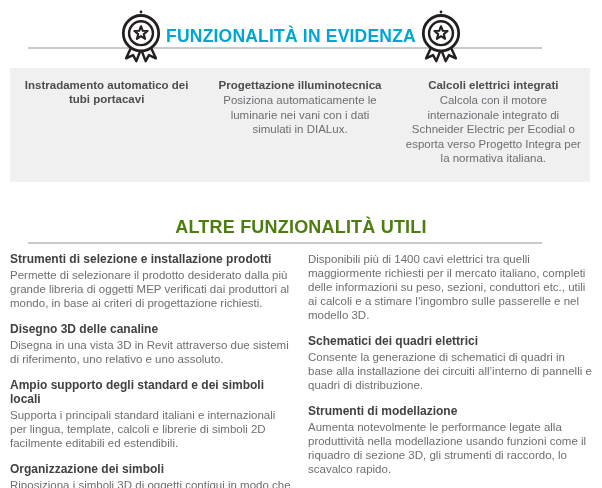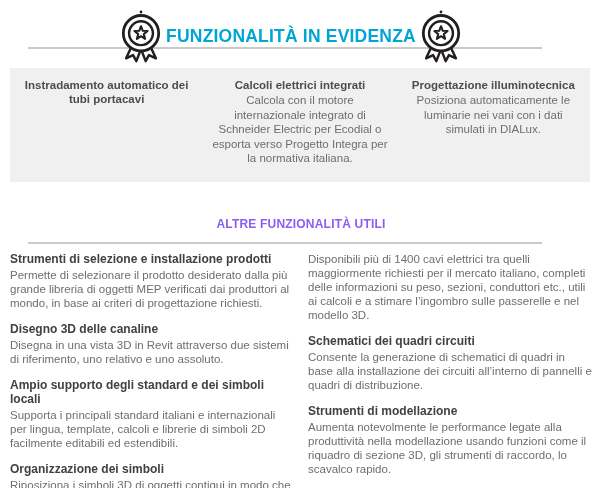--- a/index.html
+++ b/index.html
@@ -46,22 +46,22 @@
     color: #4d4d4f; margin-bottom: 1px;
   }
   .box-body {
     font-size: 11.5px; line-height: 14.5px; color: #6d6e71;
   }
 
   
   .h2 {
     position: absolute; top: 217px; left: 0; width: 602px;
     text-align: center; margin: 0;
-    font-size: 12px; font-weight: bold; letter-spacing: 0.2px;
-    color: #8b5cf6;
+    font-size: 18px; font-weight: bold; letter-spacing: 0.2px;
+    color: #4d7c0f;
   }
 
   
   .columns {
     position: absolute; top: 252px; left: 10px; width: 582px;
     display: flex; gap: 14px;
   }
   .col { flex: 1 1 0; }
   .section { margin-bottom: 12px; }
   .sec-title {
@@ -97,26 +97,26 @@
       <path d="M26 18.5 L27.9 23.4 L33.1 23.7 L29 27 L30.4 32.1 L26 29.2 L21.6 32.1 L23 27 L18.9 23.7 L24.1 23.4 Z" fill="none" stroke="#231f20" stroke-width="2.2" stroke-linejoin="round"></path>
       <circle cx="26" cy="3.2" r="1.5" fill="#231f20"></circle>
     </svg>
   </div>
 
   <div class="boxes">
     <div class="box">
       <div class="box-title">Instradamento automatico dei tubi portacavi</div>
     </div>
     <div class="box">
+      <div class="box-title">Progettazione illuminotecnica</div>
+      <div class="box-body">Posiziona automaticamente le luminarie nei vani con i dati simulati in DIALux.</div>
+    </div>
+    <div class="box">
       <div class="box-title">Calcoli elettrici integrati</div>
       <div class="box-body">Calcola con il motore internazionale integrato di Schneider Electric per Ecodial o esporta verso Progetto Integra per la normativa italiana.</div>
-    </div>
-    <div class="box">
-      <div class="box-title">Progettazione illuminotecnica</div>
-      <div class="box-body">Posiziona automaticamente le luminarie nei vani con i dati simulati in DIALux.</div>
     </div>
   </div>
 
   <h2 class="h2">ALTRE FUNZIONALITÀ UTILI</h2>
   <div class="rule rule2"></div>
 
   <div class="columns">
     <div class="col">
       <div class="section">
         <div class="sec-title">Strumenti di selezione e installazione prodotti</div>
@@ -133,21 +133,21 @@
       <div class="section">
         <div class="sec-title">Organizzazione dei simboli</div>
         <div class="sec-body">Riposiziona i simboli 3D di oggetti contigui in modo che non si sovrappongano.</div>
       </div>
     </div>
     <div class="col">
       <div class="section">
         <div class="sec-body">Disponibili più di 1400 cavi elettrici tra quelli maggiormente richiesti per il mercato italiano, completi delle informazioni su peso, sezioni, conduttori etc., utili ai calcoli e a stimare l’ingombro sulle passerelle e nel modello 3D.</div>
       </div>
       <div class="section">
-        <div class="sec-title">Schematici dei quadri circuiti</div>
+        <div class="sec-title">Schematici dei quadri elettrici</div>
         <div class="sec-body">Consente la generazione di schematici di quadri in base alla installazione dei circuiti all’interno di pannelli e quadri di distribuzione.</div>
       </div>
       <div class="section">
         <div class="sec-title">Strumenti di modellazione</div>
         <div class="sec-body">Aumenta notevolmente le performance legate alla produttività nella modellazione usando funzioni come il riquadro di sezione 3D, gli strumenti di raccordo, lo scavalco rapido.</div>
       </div>
     </div>
   </div>
 
 </div>

